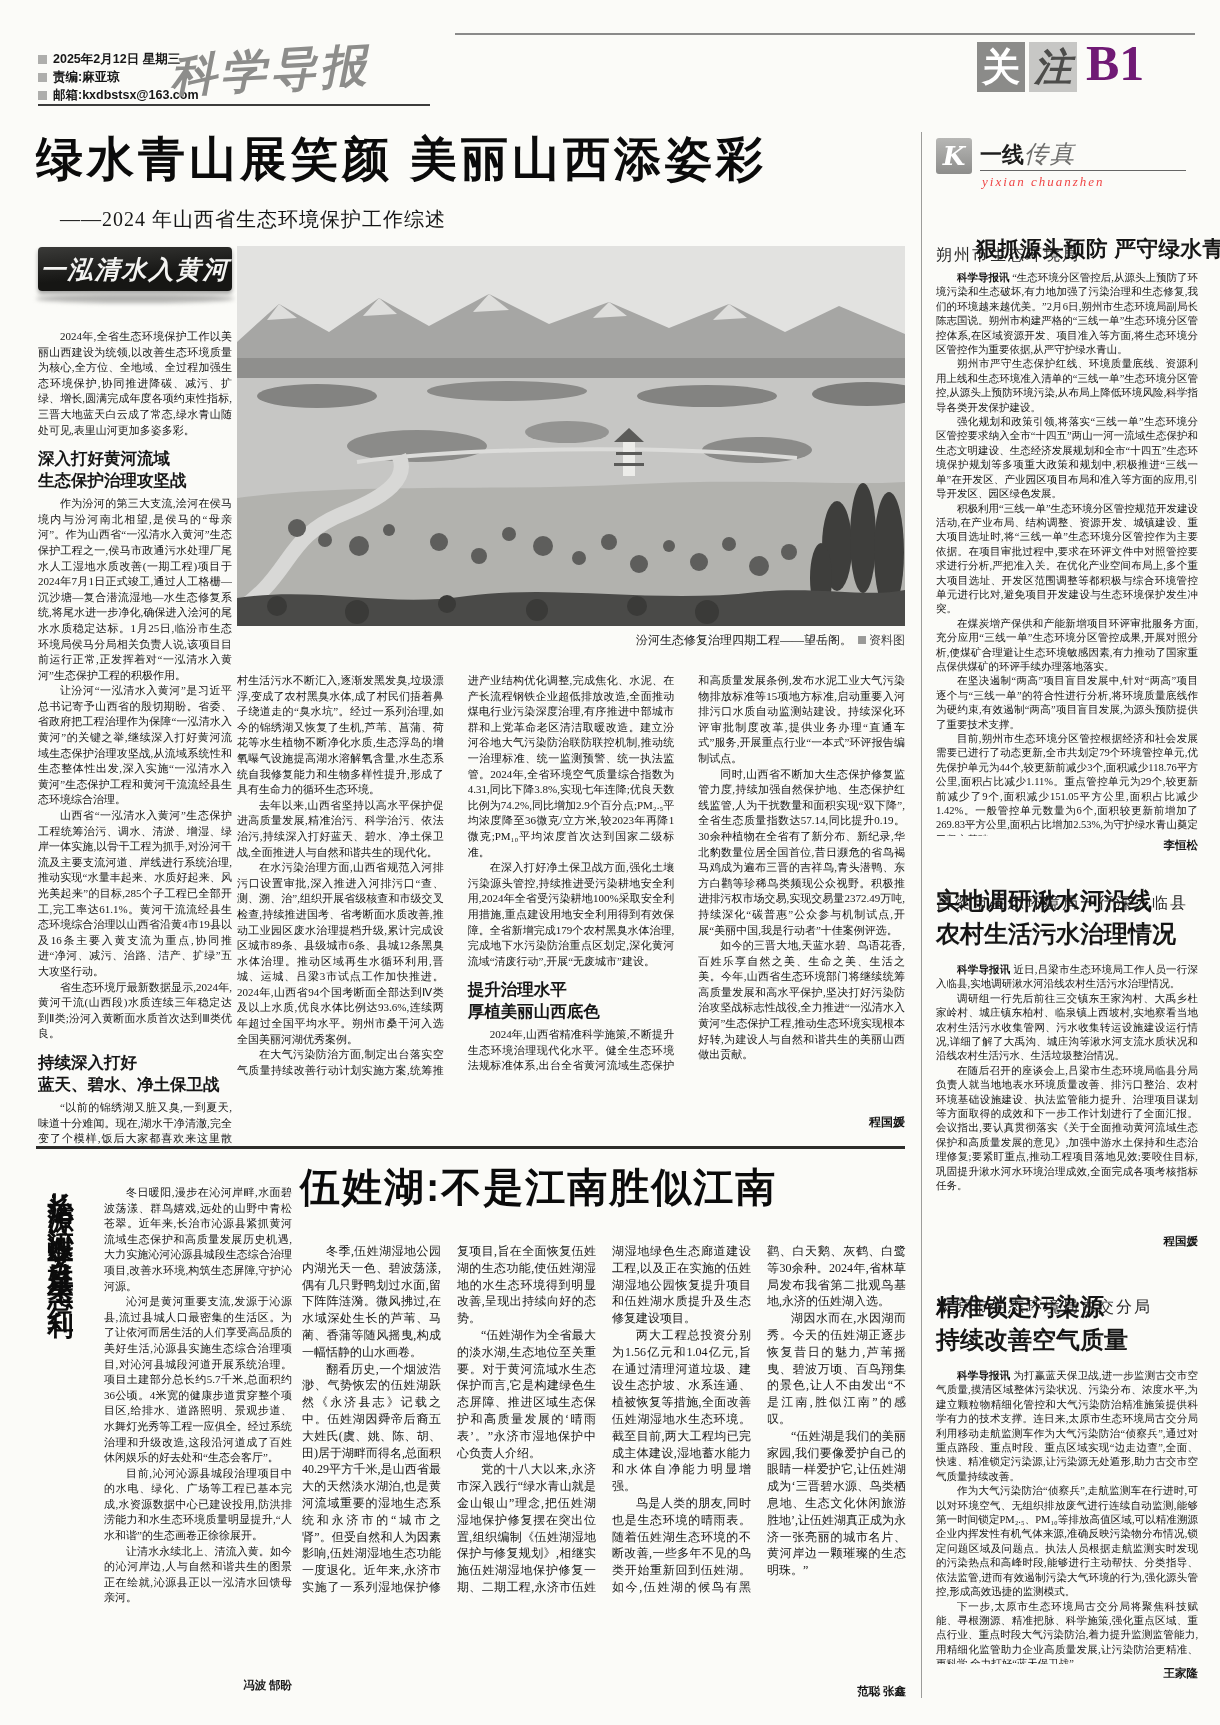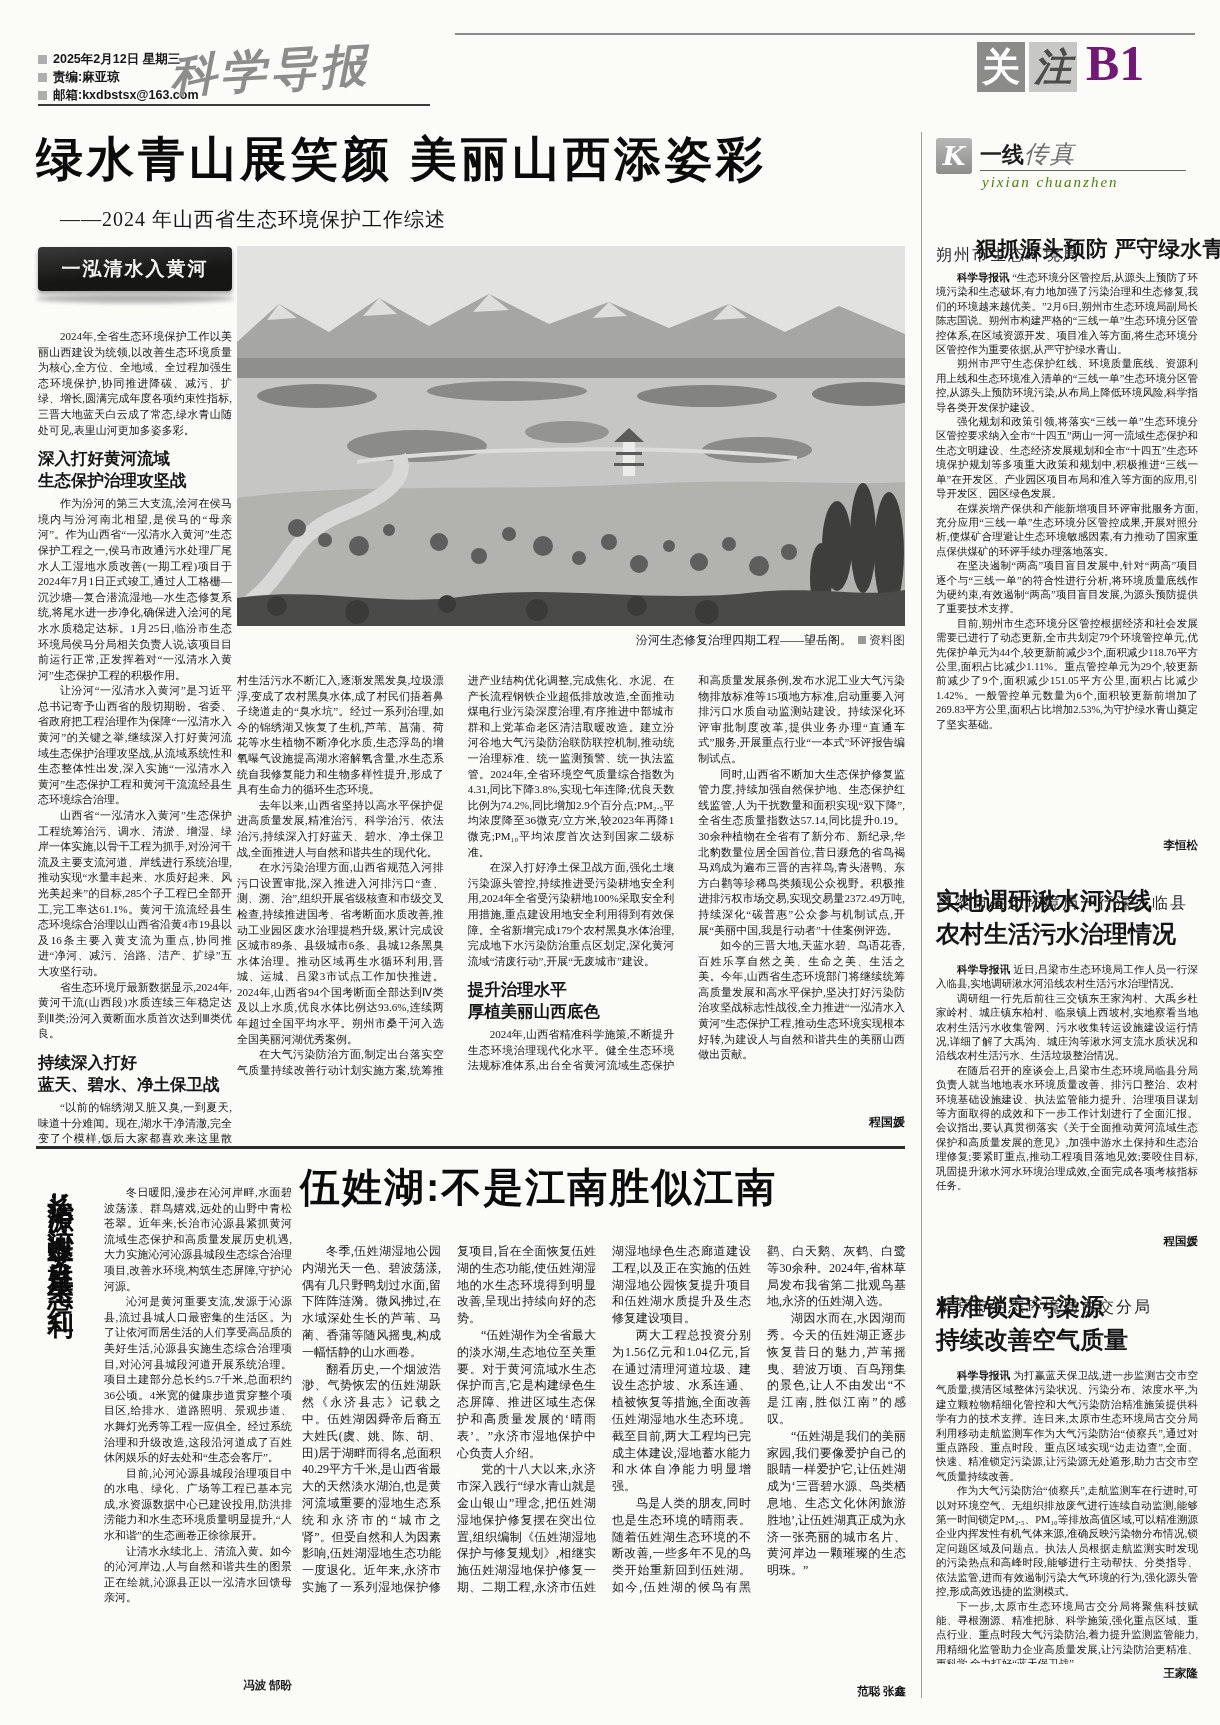--- a/index.html
+++ b/index.html
@@ -19,21 +19,21 @@
   .zhu{left:1029px;top:42px;width:48px;height:50px;background:#c7c7c5;color:#4c4c4a;font-size:38px;font-weight:bold;
        font-style:italic;display:flex;align-items:center;justify-content:center;font-family:"DejaVu Serif",serif;}
   .pageno{left:1086px;top:34px;font-size:50px;font-weight:900;font-family:"Liberation Serif",serif;color:#701a75;}
   
   .headline{left:36px;top:128px;width:830px;font-size:47px;font-weight:900;letter-spacing:4px;
             font-family:"Liberation Sans",sans-serif;color:#0b0b0b;white-space:nowrap;}
   .subtitle{left:60px;top:206px;font-size:20px;letter-spacing:1px;}
   .badge{left:38px;top:247px;width:194px;height:44px;background:linear-gradient(175deg,#3a3a38,#161614 60%);
          border-radius:4px;display:flex;align-items:center;justify-content:center;
          box-shadow:0 3px 4px rgba(0,0,0,.35);}
-  .badge span{color:#f4f4f2;font-size:19px;font-weight:900;letter-spacing:2px;
+  .badge span{color:#f4f4f2;font-size:25px;font-weight:900;font-style:italic;letter-spacing:2px;
          font-family:"Liberation Sans",sans-serif;}
   .badge-shadow{left:36px;top:294px;width:198px;height:9px;background:#b2b2b0;filter:blur(2px);border-radius:50%;}
   .bodytext{font-size:11px;line-height:15.6px;text-align:justify;overflow:hidden;margin-top:17px;}
   .bodytext p{margin:0;text-indent:2em;}
   .bodytext p.noind{text-indent:0;}
   .subhead{font-family:"Liberation Sans",sans-serif;font-size:16.5px;font-weight:800;line-height:22px;
            margin:9px 0 5px;text-indent:0;break-inside:avoid;}
   .col1{left:38px;top:312px;width:194px;height:820px;}
   .photo{left:237px;top:246px;width:668px;height:380px;background:#cfcfcd;}
   .caption{left:237px;top:632px;width:668px;text-align:right;font-size:12px;}
@@ -54,21 +54,21 @@
   .wx-byline{left:706px;top:1684px;width:200px;text-align:right;font-weight:bold;font-size:11.5px;}
   
   .v-rule{left:921px;top:132px;width:1px;height:1566px;background:#9c9c9a;}
   .sb-k{left:936px;top:138px;width:36px;height:36px;background:linear-gradient(#b7b7b5,#8d8d8b);border-radius:3px;
         color:#fff;font-size:26px;font-weight:bold;font-style:italic;font-family:"DejaVu Serif",serif;
         display:flex;align-items:center;justify-content:center;}
   .sb-title{left:980px;top:138px;font-size:22px;white-space:nowrap;}
   .sb-title .t1{font-weight:900;color:#1d1d1d;font-family:"Liberation Sans",sans-serif;}
   .sb-title .t2{font-style:italic;color:#6e6e6c;font-family:"DejaVu Serif",serif;font-size:24px;letter-spacing:2px;}
   .sb-underline{left:980px;top:170px;width:206px;height:1px;background:#666;}
-  .sb-pinyin{left:982px;top:174px;font-size:15px;font-style:italic;color:#4d7c0f;letter-spacing:2px;}
+  .sb-pinyin{left:982px;top:174px;font-size:13px;font-style:italic;color:#ef4444;letter-spacing:2px;}
   .kicker{font-size:16px;letter-spacing:2px;color:#2a2a2a;font-family:"Liberation Sans",sans-serif;margin-top:33px;}
   .sb-h1{left:936px;top:234px;width:262px;font-size:21.5px;font-weight:900;letter-spacing:.5px;
          font-family:"Liberation Sans",sans-serif;white-space:nowrap;margin-left:40px;}
   .sb-h2{font-size:24px;font-weight:900;line-height:33px;font-family:"Liberation Sans",sans-serif;}
   .sb-body{width:262px;font-size:10.5px;line-height:14.4px;text-align:justify;overflow:hidden;}
   .sb-body p{margin:0;text-indent:2em;}
   .sb-byline{width:262px;text-align:right;font-weight:bold;font-size:11.5px;}
   .lead-tag{font-weight:bold;font-family:"Liberation Sans",sans-serif;}
 </style>
 </head>
@@ -235,20 +235,21 @@
   </div>
   <div class="abs sb-underline"></div>
   <div class="abs sb-pinyin">yixian  chuanzhen</div>
 
   <div class="abs kicker" style="left:936px;top:212px;">朔州市生态环境局</div>
   <div class="abs sb-h1">狠抓源头预防  严守绿水青山</div>
   <div class="abs sb-body" style="left:936px;top:270px;height:566px;">
     <p><span class="lead-tag">科学导报讯</span>&nbsp;<span>“生态环境分区管控后,从源头上预防了环境污染和生态破坏,有力地加强了污染治理和生态修复,我们的环境越来越优美。”2月6日,朔州市生态环境局副局长陈志国说。朔州市构建严格的“三线一单”生态环境分区管控体系,在区域资源开发、项目准入等方面,将生态环境分区管控作为重要依据,从严守护绿水青山。</span></p>
     <p>朔州市严守生态保护红线、环境质量底线、资源利用上线和生态环境准入清单的“三线一单”生态环境分区管控,从源头上预防环境污染,从布局上降低环境风险,科学指导各类开发保护建设。</p>
     <p>强化规划和政策引领,将落实“三线一单”生态环境分区管控要求纳入全市“十四五”两山一河一流域生态保护和生态文明建设、生态经济发展规划和全市“十四五”生态环境保护规划等多项重大政策和规划中,积极推进“三线一单”在开发区、产业园区项目布局和准入等方面的应用,引导开发区、园区绿色发展。</p>
+    <p>积极利用“三线一单”生态环境分区管控规范开发建设活动,在产业布局、结构调整、资源开发、城镇建设、重大项目选址时,将“三线一单”生态环境分区管控作为主要依据。在项目审批过程中,要求在环评文件中对照管控要求进行分析,严把准入关。在优化产业空间布局上,多个重大项目选址、开发区范围调整等都积极与综合环境管控单元进行比对,避免项目开发建设与生态环境保护发生冲突。</p>
     <p>在煤炭增产保供和产能新增项目环评审批服务方面,充分应用“三线一单”生态环境分区管控成果,开展对照分析,使煤矿合理避让生态环境敏感因素,有力推动了国家重点保供煤矿的环评手续办理落地落实。</p>
     <p>在坚决遏制“两高”项目盲目发展中,针对“两高”项目逐个与“三线一单”的符合性进行分析,将环境质量底线作为硬约束,有效遏制“两高”项目盲目发展,为源头预防提供了重要技术支撑。</p>
     <p>目前,朔州市生态环境分区管控根据经济和社会发展需要已进行了动态更新,全市共划定79个环境管控单元,优先保护单元为44个,较更新前减少3个,面积减少118.76平方公里,面积占比减少1.11%。重点管控单元为29个,较更新前减少了9个,面积减少151.05平方公里,面积占比减少1.42%。一般管控单元数量为6个,面积较更新前增加了269.83平方公里,面积占比增加2.53%,为守护绿水青山奠定了坚实基础。</p>
   </div>
   <div class="abs sb-byline" style="left:936px;top:838px;">李恒松</div>
 
   <div class="abs kicker" style="left:936px;top:860px;">吕梁市生态环境局一行深入临县</div>
   <div class="abs sb-h2" style="left:936px;top:884px;width:262px;">
     <div>实地调研湫水河沿线</div>
     <div>农村生活污水治理情况</div>

